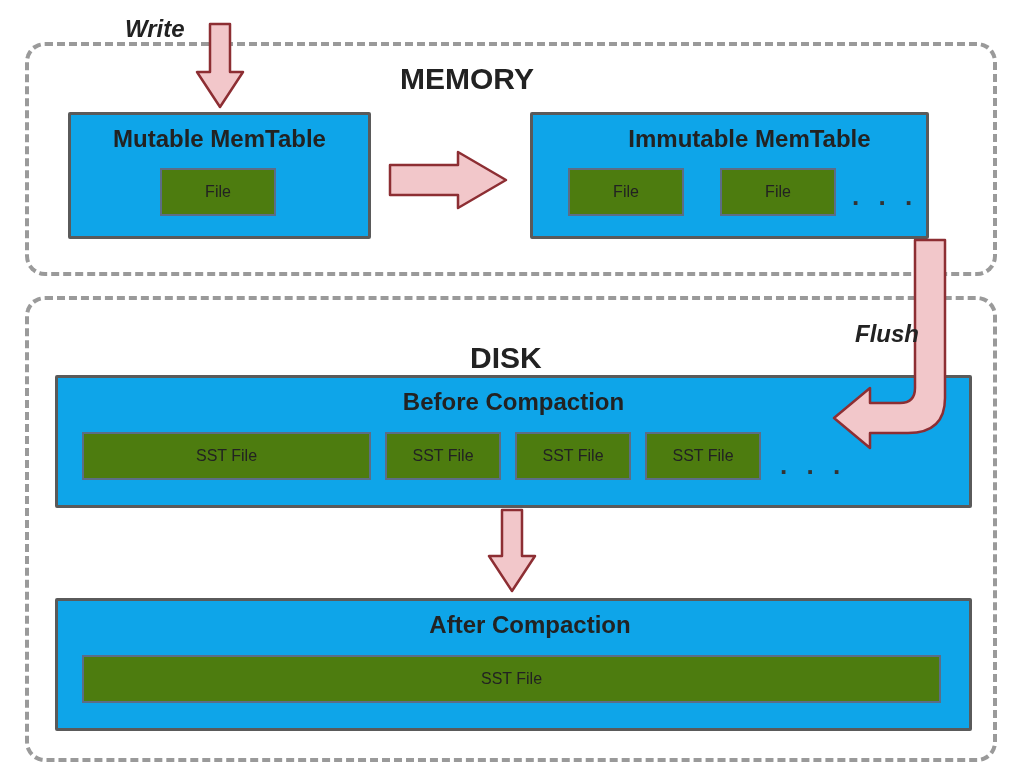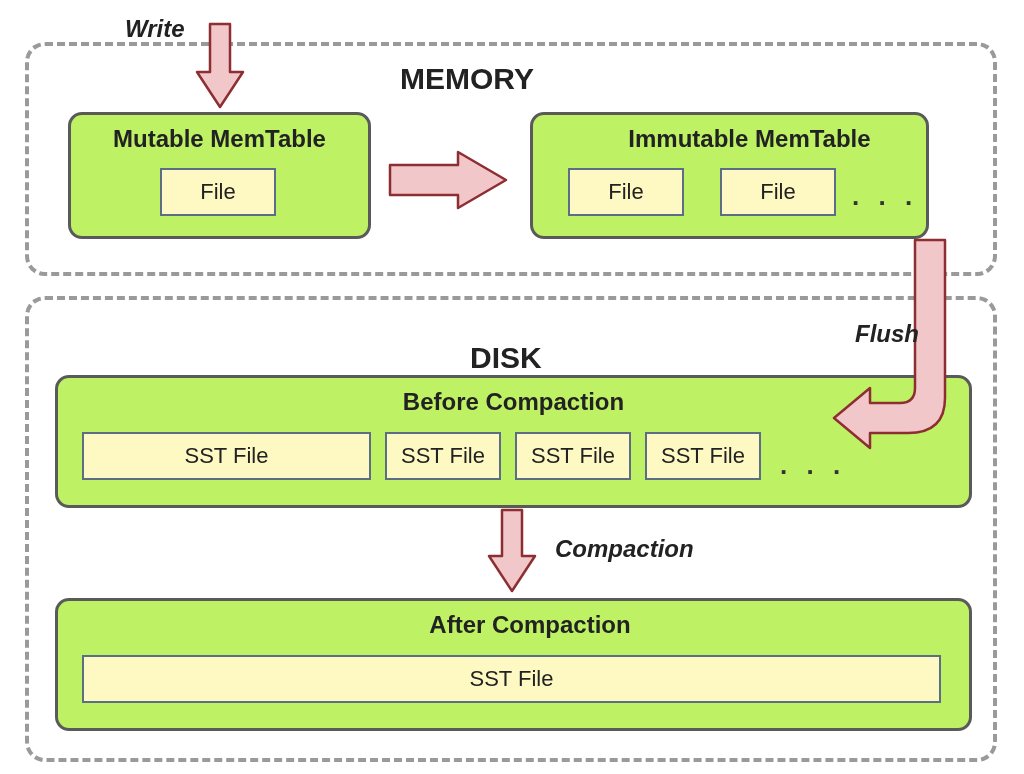--- a/index.html
+++ b/index.html
@@ -1,21 +1,21 @@
 <!DOCTYPE html>
 <html><head>
 <meta charset="utf-8">
 <style>
   html,body{margin:0;padding:0;background:#fff;font-family:"Segoe UI",Arial,sans-serif;}
   .stage{position:relative;width:1024px;height:774px;}
   .dashed-region{position:absolute;border:4px dashed #9a9a9a;border-radius:20px;}
   .region-title{position:absolute;font-weight:700;font-size:30px;color:#222;}
-  .panel{position:absolute;background:#bef264;border:3px solid #5a5a5a;border-radius:14px;}
+  .panel{position:absolute;background:#0ea5e9;border:3px solid #5a5a5a;border-radius:2px;}
   .panel-title{text-align:center;font-weight:700;font-size:24px;color:#222;}
-  .file-box{position:absolute;background:#fef9c3;border:2px solid #5c6d86;text-align:center;font-size:22px;font-weight:400;color:#222;display:flex;align-items:center;justify-content:center;}
+  .file-box{position:absolute;background:#4d7c0f;border:2px solid #5c6d86;text-align:center;font-size:16px;font-weight:400;color:#222;display:flex;align-items:center;justify-content:center;}
   .op-label{position:absolute;font-style:italic;font-weight:700;font-size:24px;color:#222;}
   .ellipsis{position:absolute;font-weight:700;font-size:30px;color:#333;letter-spacing:6px;}
   svg.arrow{position:absolute;overflow:visible;}
   .arrow path{fill:#f2c7ca;stroke:#8d2e33;stroke-width:2.5;stroke-linejoin:round;}
 </style>
 </head>
 <body>
 
 <div class="stage">
 
@@ -61,15 +61,14 @@
   </svg>
 
   <svg class="arrow" style="left:830px;top:238px;width:140px;height:220px;">
     <path d="M85,2 L115,2 L115,160 Q115,195 78,195 L40,195 L40,210 L4,180 L40,150 L40,165 L70,165 Q85,165 85,150 Z"></path>
   </svg>
   <div class="op-label" style="left:855px;top:320px;">Flush</div>
 
   <svg class="arrow" style="left:487px;top:508px;width:50px;height:88px;">
     <path d="M15,2 L35,2 L35,48 L48,48 L25,83 L2,48 L15,48 Z"></path>
   </svg>
-  <div class="op-label" style="left:555px;top:535px;">Compaction</div>
 
 </div>
 
 </body></html>

